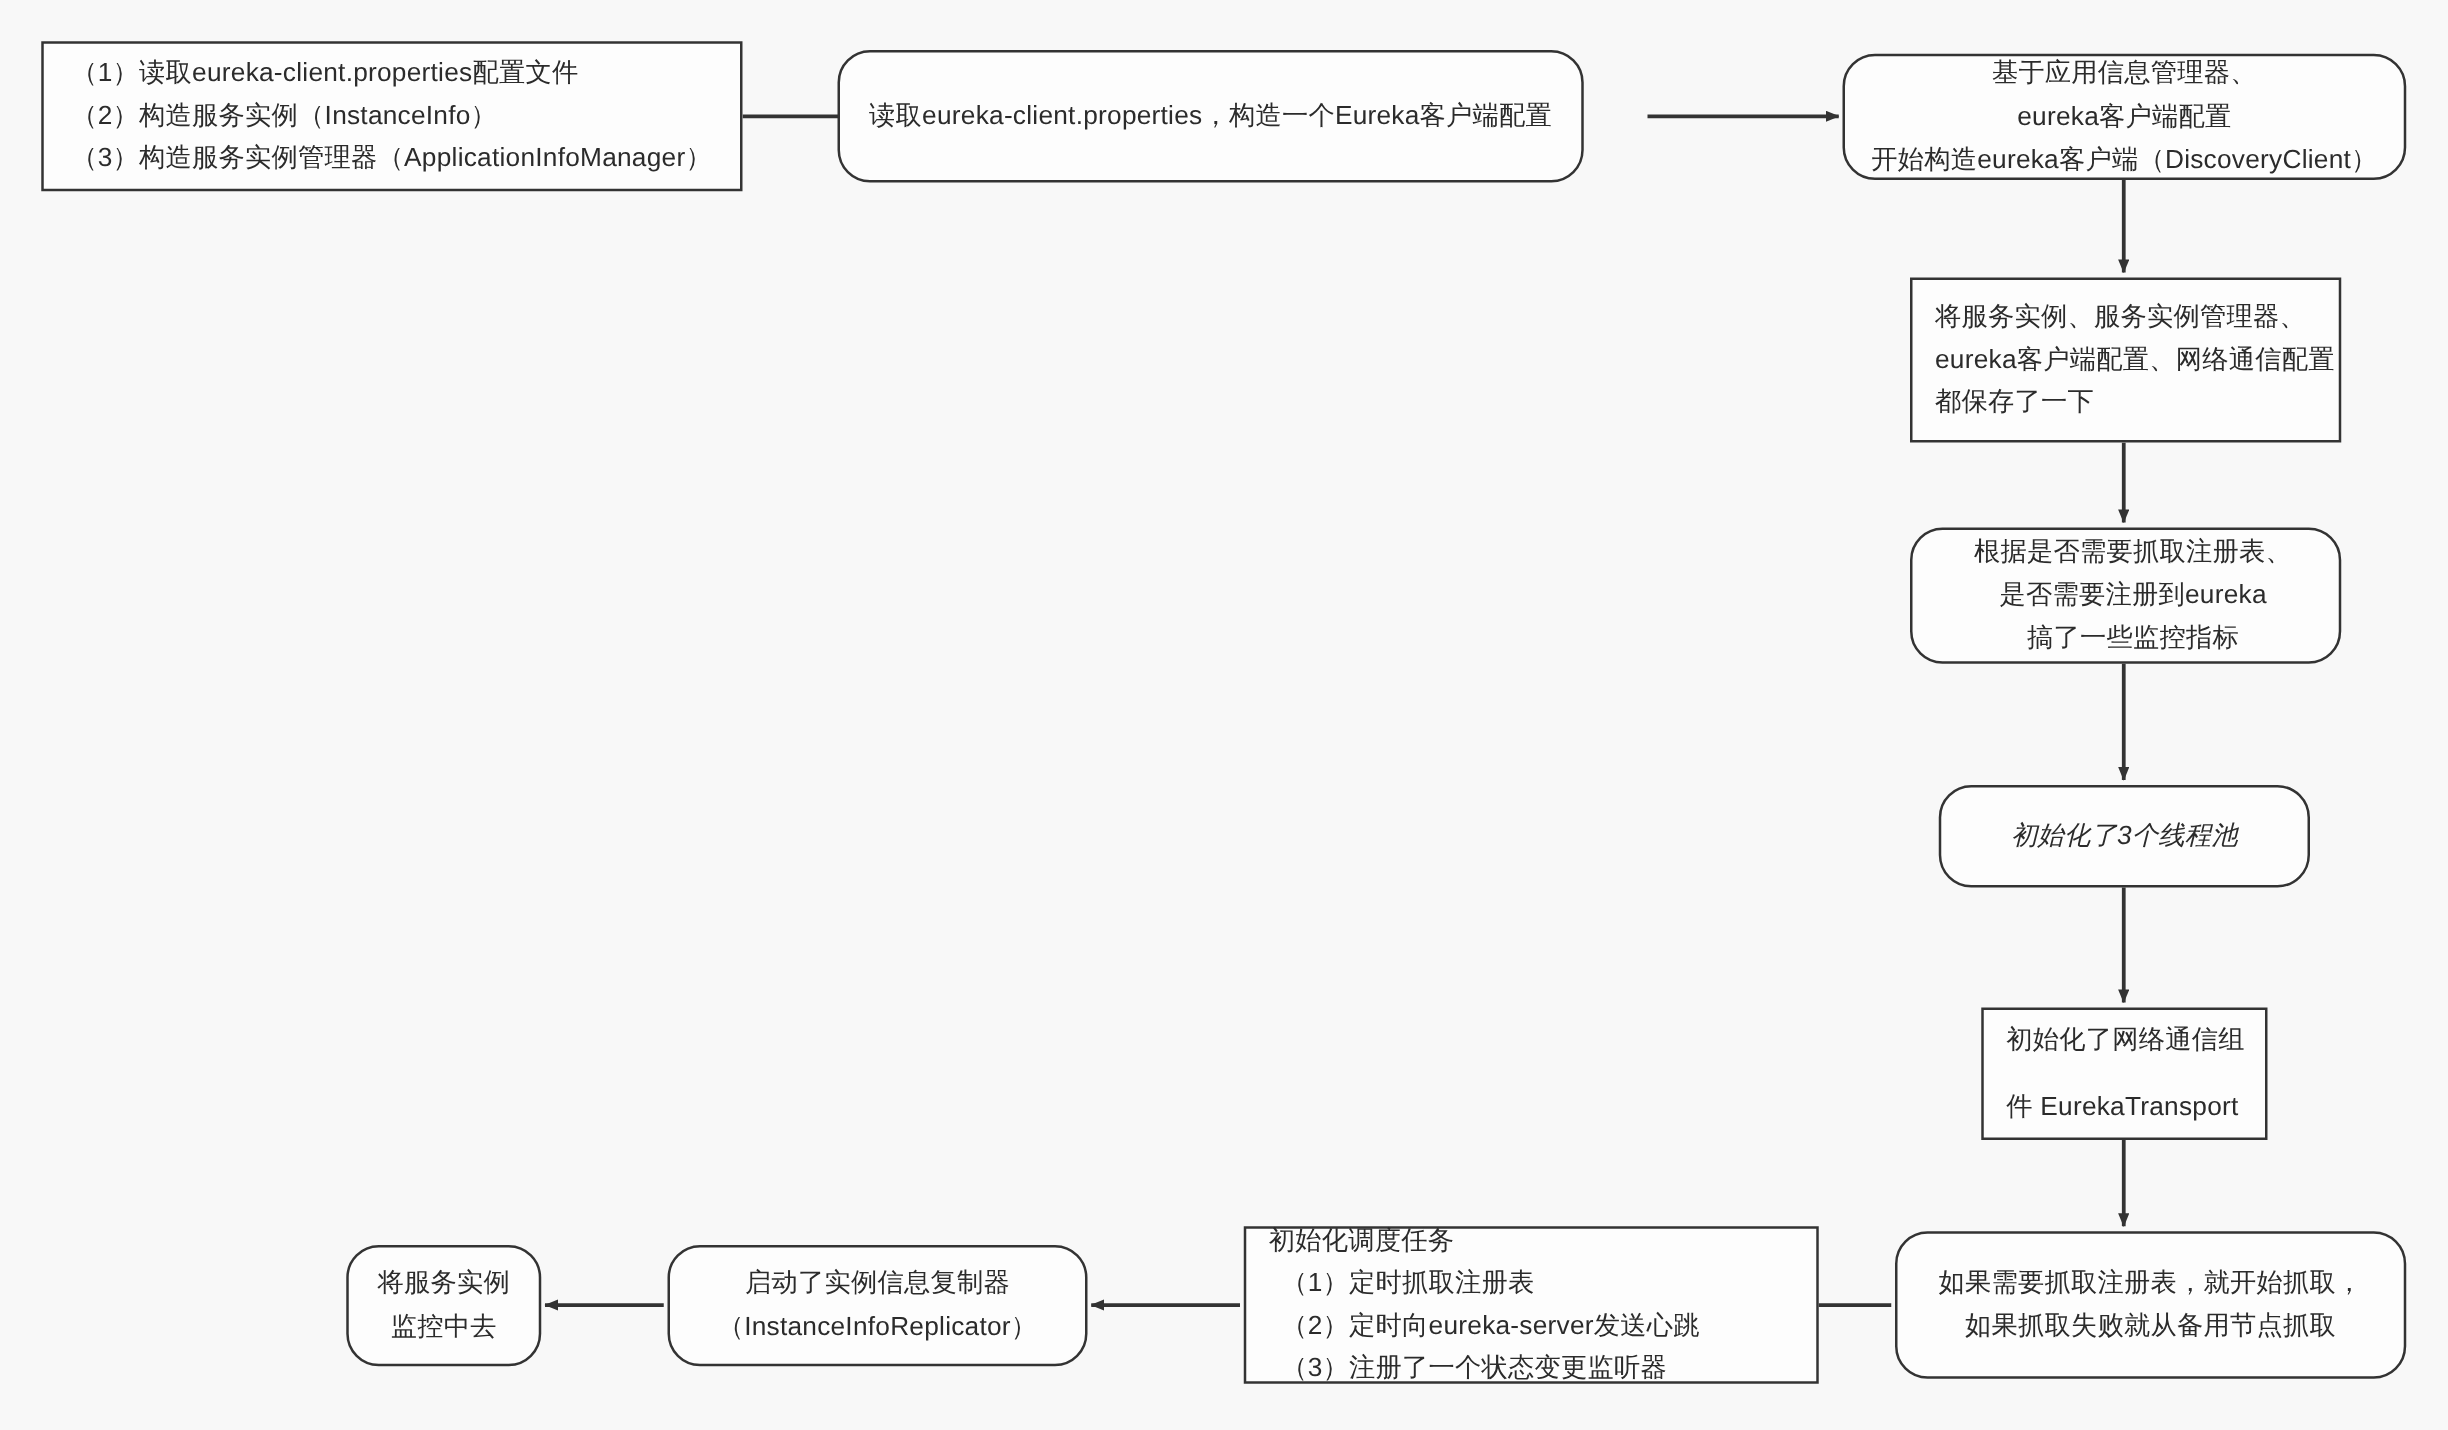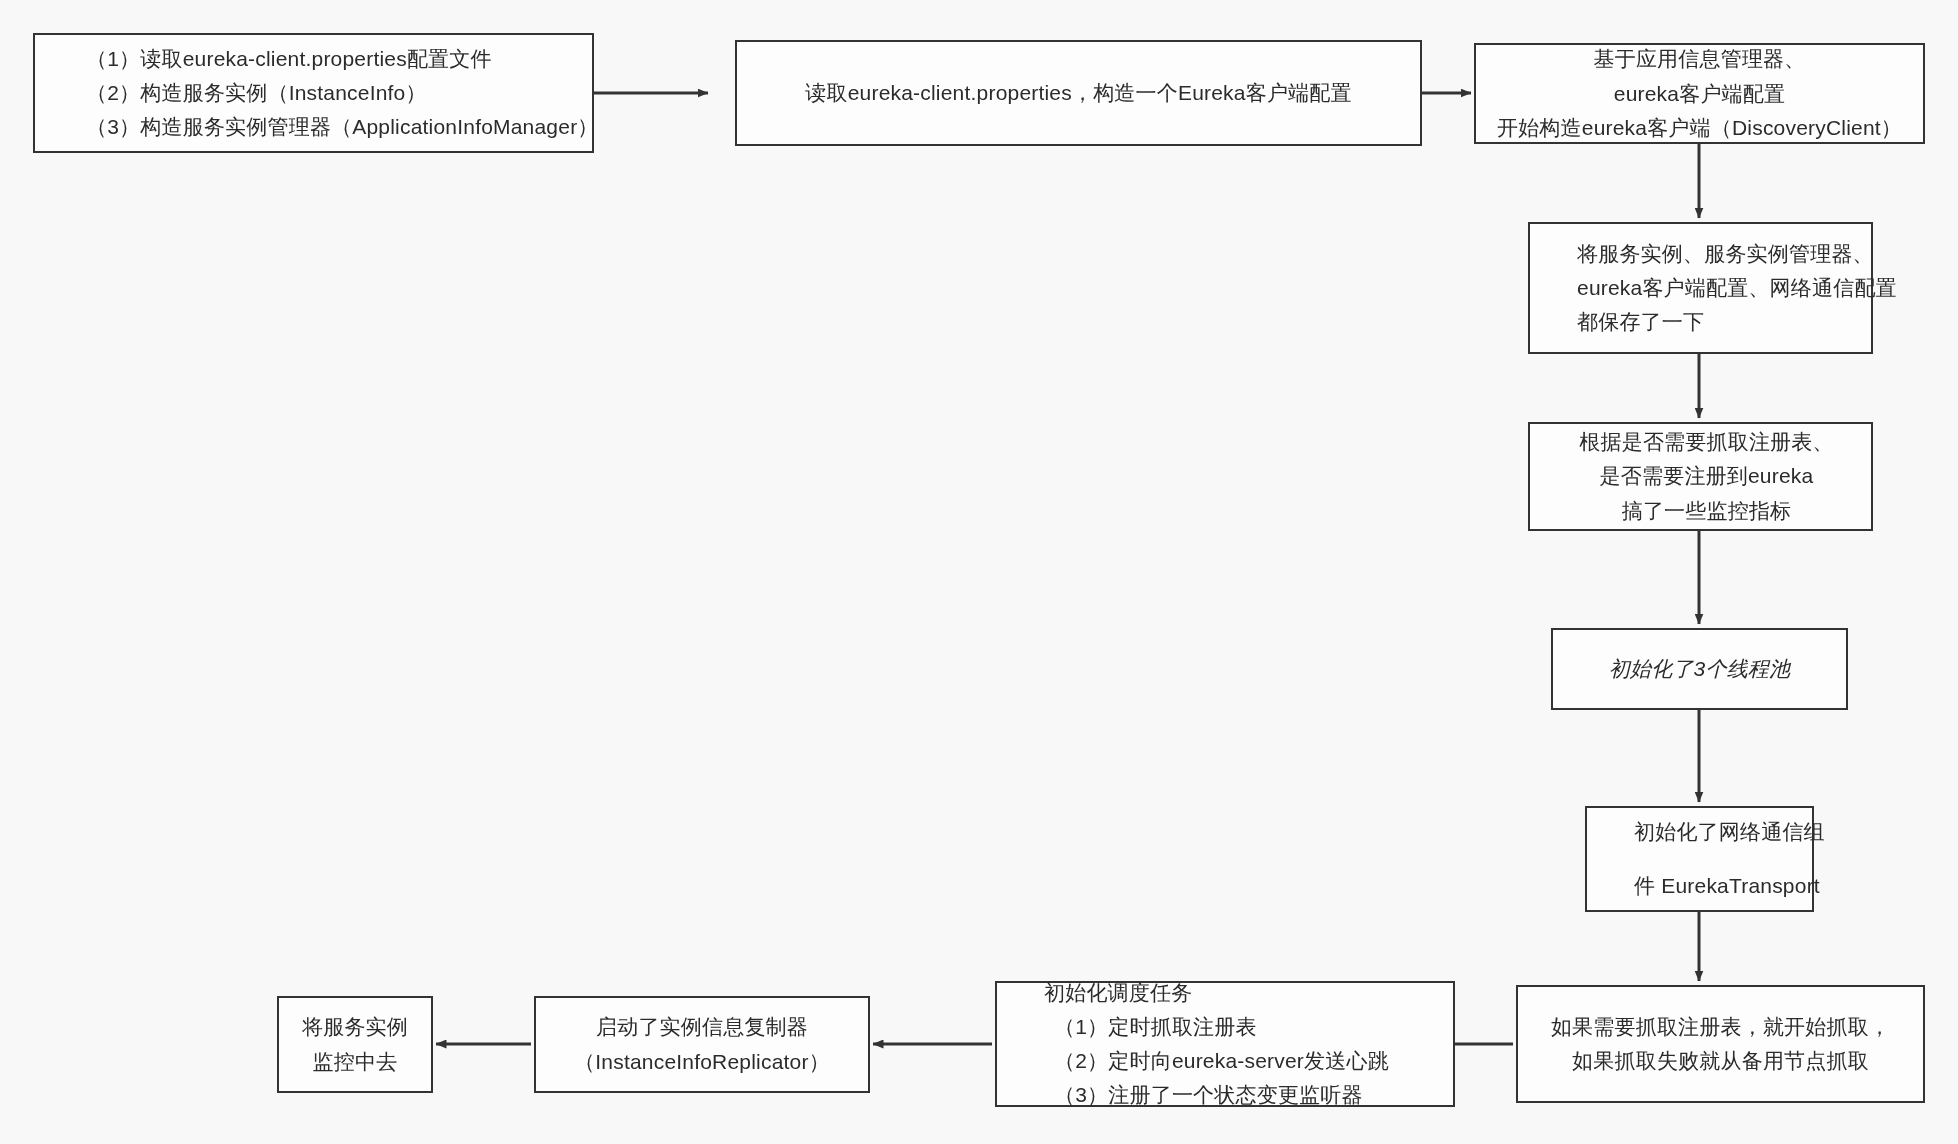--- a/index.html
+++ b/index.html
@@ -32,22 +32,22 @@
     display: flex;
     flex-direction: column;
     justify-content: center;
     font-size: 21px;
     line-height: 1.62;
     letter-spacing: 0.2px;
   }
   .node .line {
     white-space: pre;
   }
-  .center { align-items: center; text-align: right; }
-  .left   { align-items: flex-start; text-align: left; padding-left: 29px; }
+  .center { align-items: center; text-align: right; border-radius: 26px; }
+  .left   { align-items: flex-start; text-align: left; }
   .pad-left { padding-left: 22px; }
   .pad-left-sm { padding-left: 18px; }
   .indent { padding-left: 28px; }
 </style>
 </head>
 <body>
 
 <div id="canvas">
 
   <svg id="arrow-layer" viewBox="0 0 1958 1144" xmlns="http://www.w3.org/2000/svg">
@@ -77,21 +77,21 @@
 
     <line x1="531" y1="1044" x2="436" y2="1044" stroke="#333333" stroke-width="3" marker-end="url(#ah)"></line>
   </svg>
 
   <div class="node left" style="left:33px; top:33px; width:561px; height:120px;">
     <div class="line pad-left">（1）读取eureka-client.properties配置文件</div>
     <div class="line pad-left">（2）构造服务实例（InstanceInfo）</div>
     <div class="line pad-left">（3）构造服务实例管理器（ApplicationInfoManager）</div>
   </div>
 
-  <div class="node center" style="left:735px; top:40px; width:687px; height:106px;">
+  <div class="node center" style="left:670px; top:40px; width:597px; height:106px;">
     <div class="line">读取eureka-client.properties，构造一个Eureka客户端配置</div>
   </div>
 
   <div class="node center" style="left:1474px; top:43px; width:451px; height:101px;">
     <div class="line">基于应用信息管理器、</div>
     <div class="line">eureka客户端配置</div>
     <div class="line">开始构造eureka客户端（DiscoveryClient）</div>
   </div>
 
   <div class="node left" style="left:1528px; top:222px; width:345px; height:132px;">

